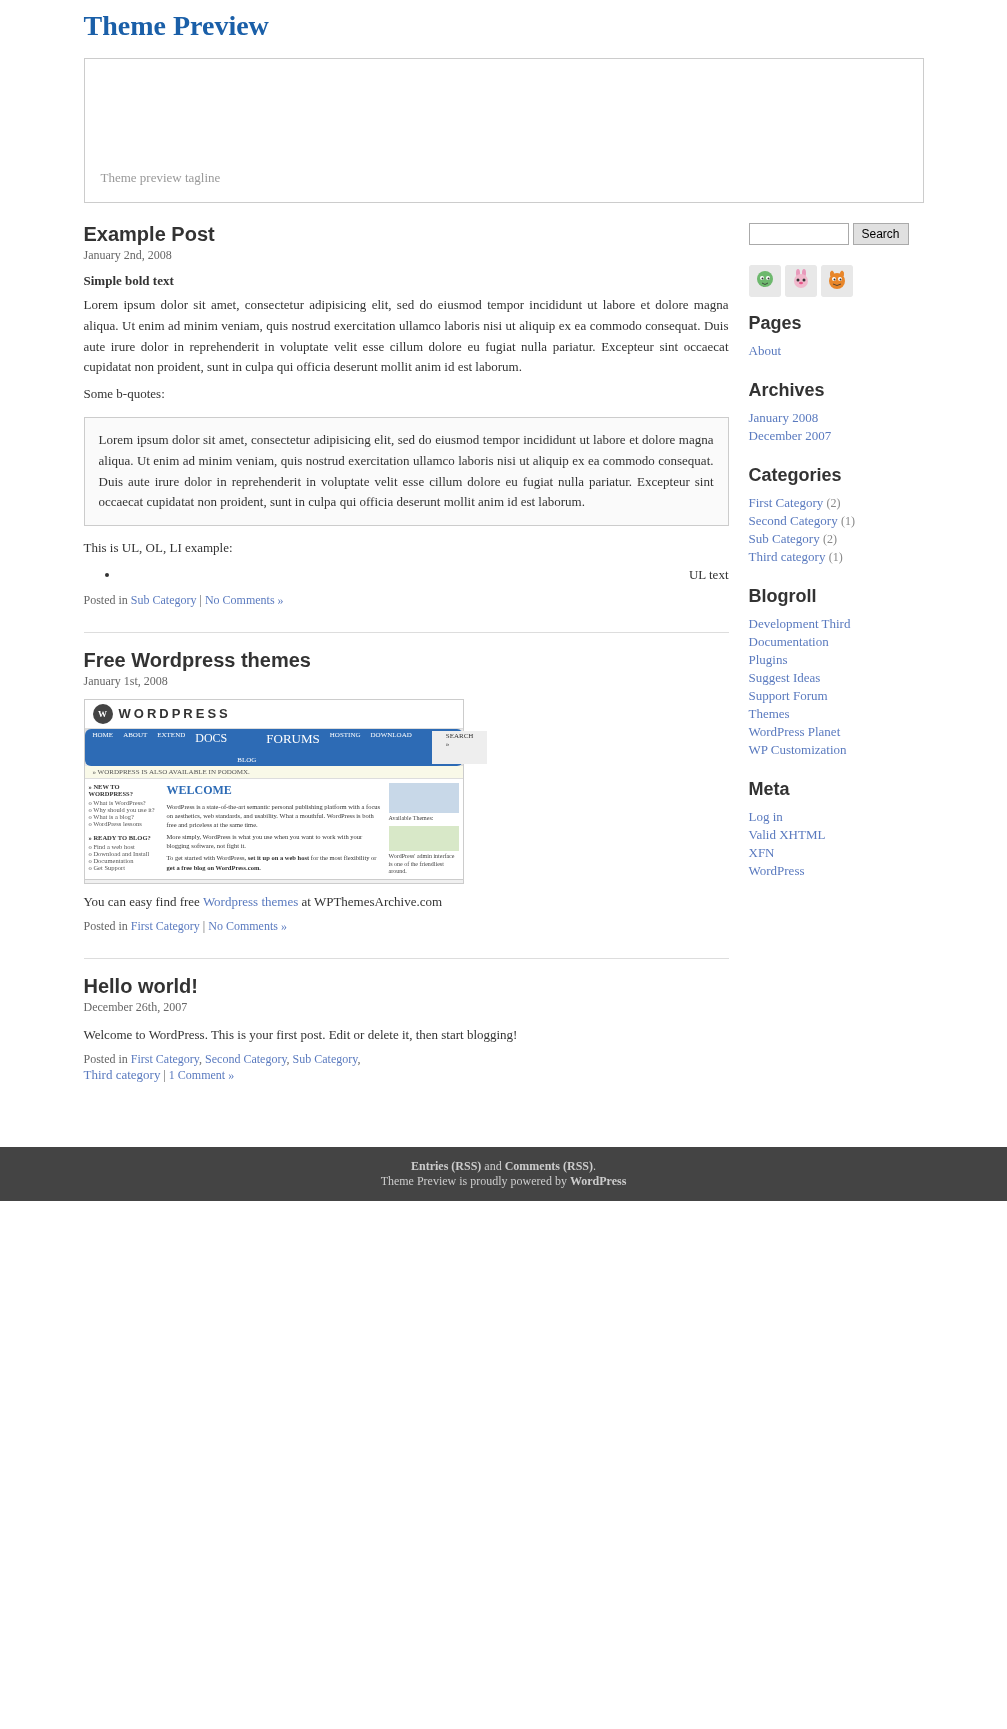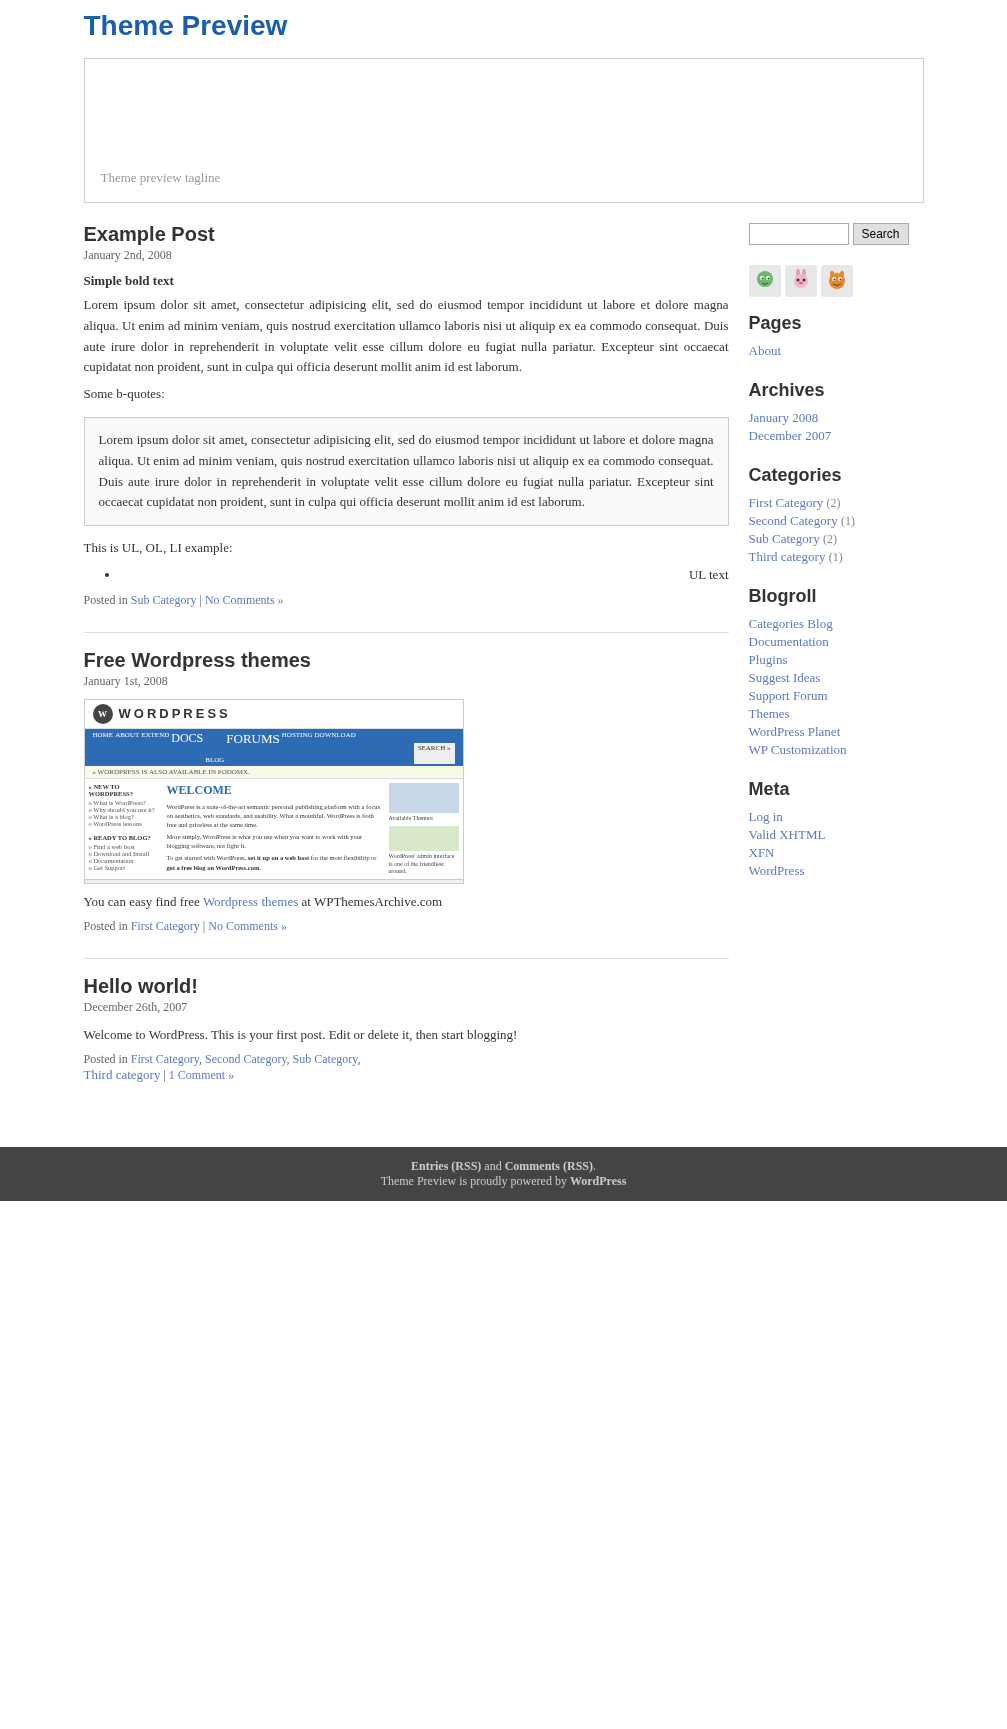--- a/index.html
+++ b/index.html
@@ -17,21 +17,21 @@
       margin: 0 auto;
       padding: 10px 0;
     }
 
     
     #site-title {
       font-size: 28px;
       font-weight: bold;
       color: #1a5fa8;
       margin-bottom: 16px;
-      font-family: Liberation Sans, sans-serif;
+      font-family: Liberation Serif, serif;
     }
 
     
     #banner {
       border: 1px solid #ccc;
       height: 145px;
       margin-bottom: 20px;
       display: flex;
       align-items: flex-end;
       padding: 16px;
@@ -246,31 +246,31 @@
         <h2 class="post-title">Free Wordpress themes</h2>
         <div class="post-date">January 1st, 2008</div>
 
         <div class="wp-screenshot-placeholder">
 
           <div class="wp-logo-area" style="background:#fff; padding:4px 8px; display:flex; align-items:center; gap:6px; border-bottom:1px solid #ddd;">
             <div style="width:20px;height:20px;border-radius:50%;background:#444;display:flex;align-items:center;justify-content:center;color:#fff;font-size:9px;font-weight:bold;">W</div>
             <span style="font-size:13px;font-weight:bold;letter-spacing:3px;color:#333;font-family:Arial;">WORDPRESS</span>
           </div>
 
-          <div style="background:#2d6bb5;padding:2px 8px;display:flex;gap:2px;">
+          <div style="background:#2d6bb5;padding:2px 8px;display:flex;gap:10px;border-radius:6px;">
             <span style="font-size:7px;color:#fff;">HOME</span>
             <span style="font-size:7px;color:#fff;">ABOUT</span>
             <span style="font-size:7px;color:#fff;">EXTEND</span>
             <span style="font-size:12px;color:#fff;">DOCS</span>
             <span style="font-size:7px;color:#fff;margin-top:25px;">BLOG</span>
             <span style="font-size:13px;color:#fff;">FORUMS</span>
             <span style="font-size:7px;color:#fff;">HOSTING</span>
             <span style="font-size:7px;color:#fff;text-align:right;">DOWNLOAD</span>
             <span style="flex:1;"></span>
-            <span style="font-size:7px;background:#eee;color:#333;padding:1px 4px;margin-top:12px;">SEARCH »</span>
+            <span style="font-size:7px;background:#eee;color:#333;padding:1px 14px;">SEARCH »</span>
           </div>
 
           <div style="background:#f9f9e8;font-size:7px;color:#555;padding:2px 8px;border-bottom:1px solid #ddd;">
             » WORDPRESS IS ALSO AVAILABLE IN PODOMX.
           </div>
 
           <div style="display:flex;flex:1;background:#fff;padding:4px;gap:6px;overflow:hidden;">
 
             <div style="width:72px;font-size:6.5px;color:#555;flex-shrink:0;">
               <div style="font-weight:bold;color:#333;margin-bottom:2px;">» NEW TO WORDPRESS?</div>
@@ -422,21 +422,21 @@
           <li>
             <a href="#">Third category</a>
             <span class="count">(1)</span>
           </li>
         </ul>
       </div>
 
       <div class="sidebar-widget">
         <h3 class="widget-title">Blogroll</h3>
         <ul class="widget-list">
-          <li><a href="#">Categories Blog</a></li>
+          <li><a href="#">Development Third</a></li>
           <li><a href="#">Documentation</a></li>
           <li><a href="#">Plugins</a></li>
           <li><a href="#">Suggest Ideas</a></li>
           <li><a href="#">Support Forum</a></li>
           <li><a href="#">Themes</a></li>
           <li><a href="#">WordPress Planet</a></li>
           <li><a href="#">WP Customization</a></li>
         </ul>
       </div>
 

